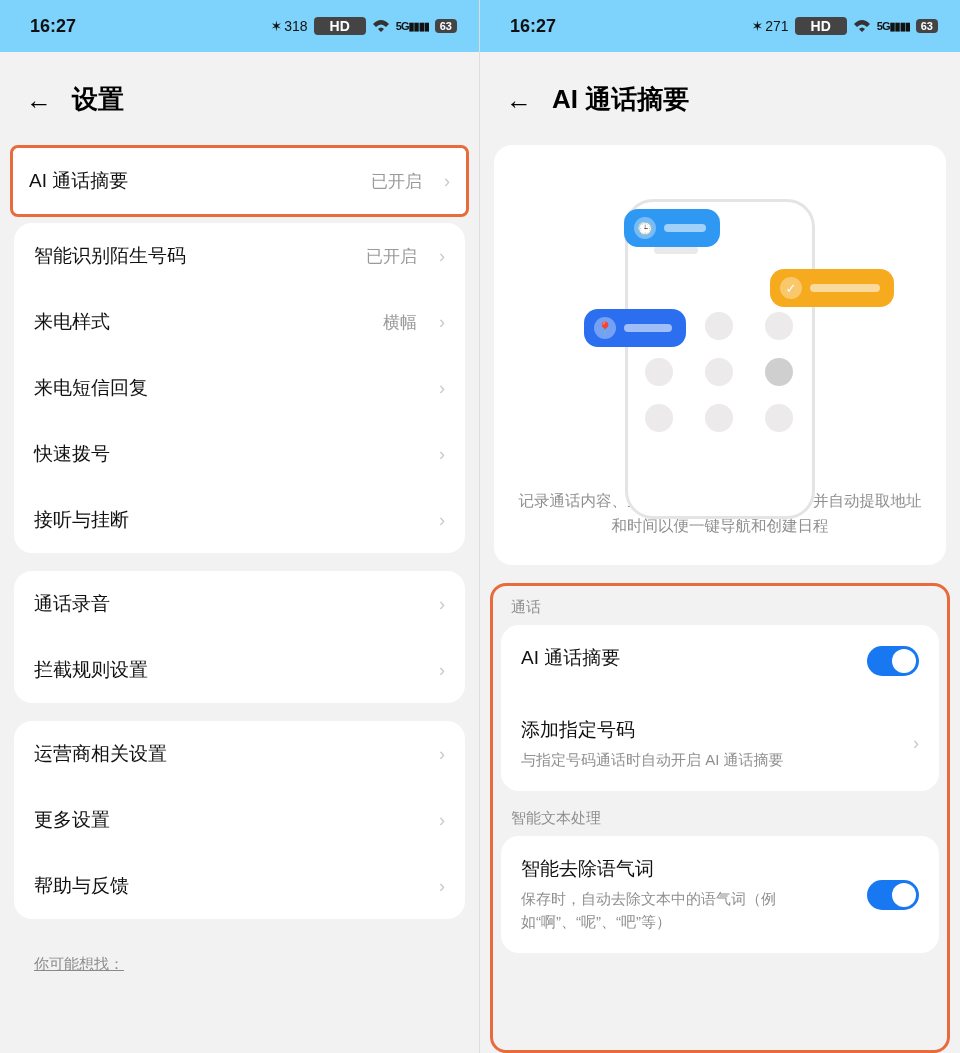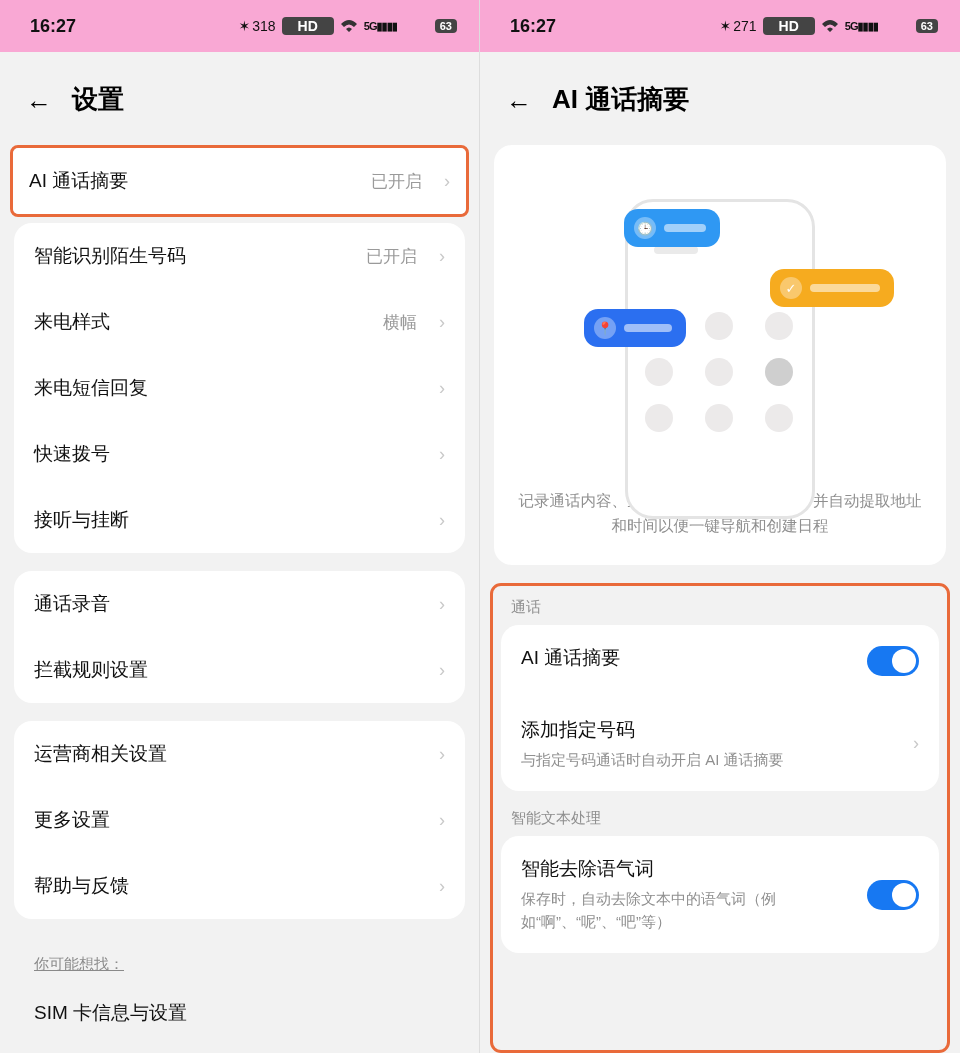--- a/index.html
+++ b/index.html
@@ -20,31 +20,31 @@
     flex-direction: column;
   }
   .screen-left { border-right: 1px solid #ddd; }
   
   .statusbar {
     height: 52px;
     display: flex;
     align-items: center;
     justify-content: space-between;
     padding: 0 22px 0 30px;
-    background: #f9a8d4;
+    background: #7dd3fc;
     font-size: 18px;
     font-weight: 600;
     color: #111;
   }
   .statusbar .icons { display: flex; align-items: center; gap: 6px; font-size: 14px; font-weight: 500; }
   .statusbar .icons span { display: inline-flex; align-items: center; }
   .bt::before { content: "\2736"; font-size: 14px; margin-right: 2px; } 
   .bt { font-size: 14px; }
   .hd { background:#444; color:#fff; border-radius:4px; padding:1px 16px; font-size:14px; font-weight:700; }
-  .batt { background:#444; color:#fff; border-radius:4px; padding:1px 5px; font-size:11px; font-weight:700;margin-left:32px; }
+  .batt { background:#444; color:#fff; border-radius:4px; padding:1px 5px; font-size:11px; font-weight:700; }
   
   .header {
     display: flex;
     align-items: center;
     gap: 20px;
     padding: 30px 26px 28px 26px;
     background: #f2f2f2;
   }
   .back { font-size: 26px; line-height: 1; cursor: pointer; }
   .header h1 { font-size: 26px; font-weight: 600; }
@@ -141,21 +141,21 @@
   .toggle {
     width: 52px; height: 30px; border-radius: 15px; background:#1778f2; position:relative; flex-shrink:0;
   }
   .toggle .knob { position:absolute; right:3px; top:3px; width:24px; height:24px; background:#fff; border-radius:50%; }
   .row-multi { align-items: center; }
   .row-multi .txtcol { flex:1; padding-right:12px; }
   .row-multi .title { font-size:19px; color:#111; margin-bottom:6px; }
   .row-multi .sub { font-size:15px; color:#8f8f8f; line-height:1.5; }
   .right-highlight {
     border: 3px solid #e96a3a;
-    border-radius: 11px;
+    border-radius: 16px;
     margin: 0 10px 0 10px;
     padding: 8px 4px 30px 4px;
     flex:1;
     overflow:hidden;
   }
   .right-highlight .card { margin: 0 4px 14px 4px; }
   .right-highlight .section-label { padding-left: 14px; }
 </style>
 </head>
 <body>
@@ -238,21 +238,20 @@
       <span class="label">更多设置</span>
       <span class="chev">›</span>
     </div>
     <div class="row">
       <span class="label">帮助与反馈</span>
       <span class="chev">›</span>
     </div>
   </div>
 
   <div class="suggest">你可能想找：</div>
-  <div class="suggest-item">SIM 卡信息与设置</div>
 </div>
 
 <div class="screen">
   <div class="statusbar">
     <span>16:27</span>
     <div class="icons">
       <span class="bt">271</span>
       <span class="hd">HD</span>
       <span>
         <svg width="18" height="14" viewBox="0 0 18 14">

